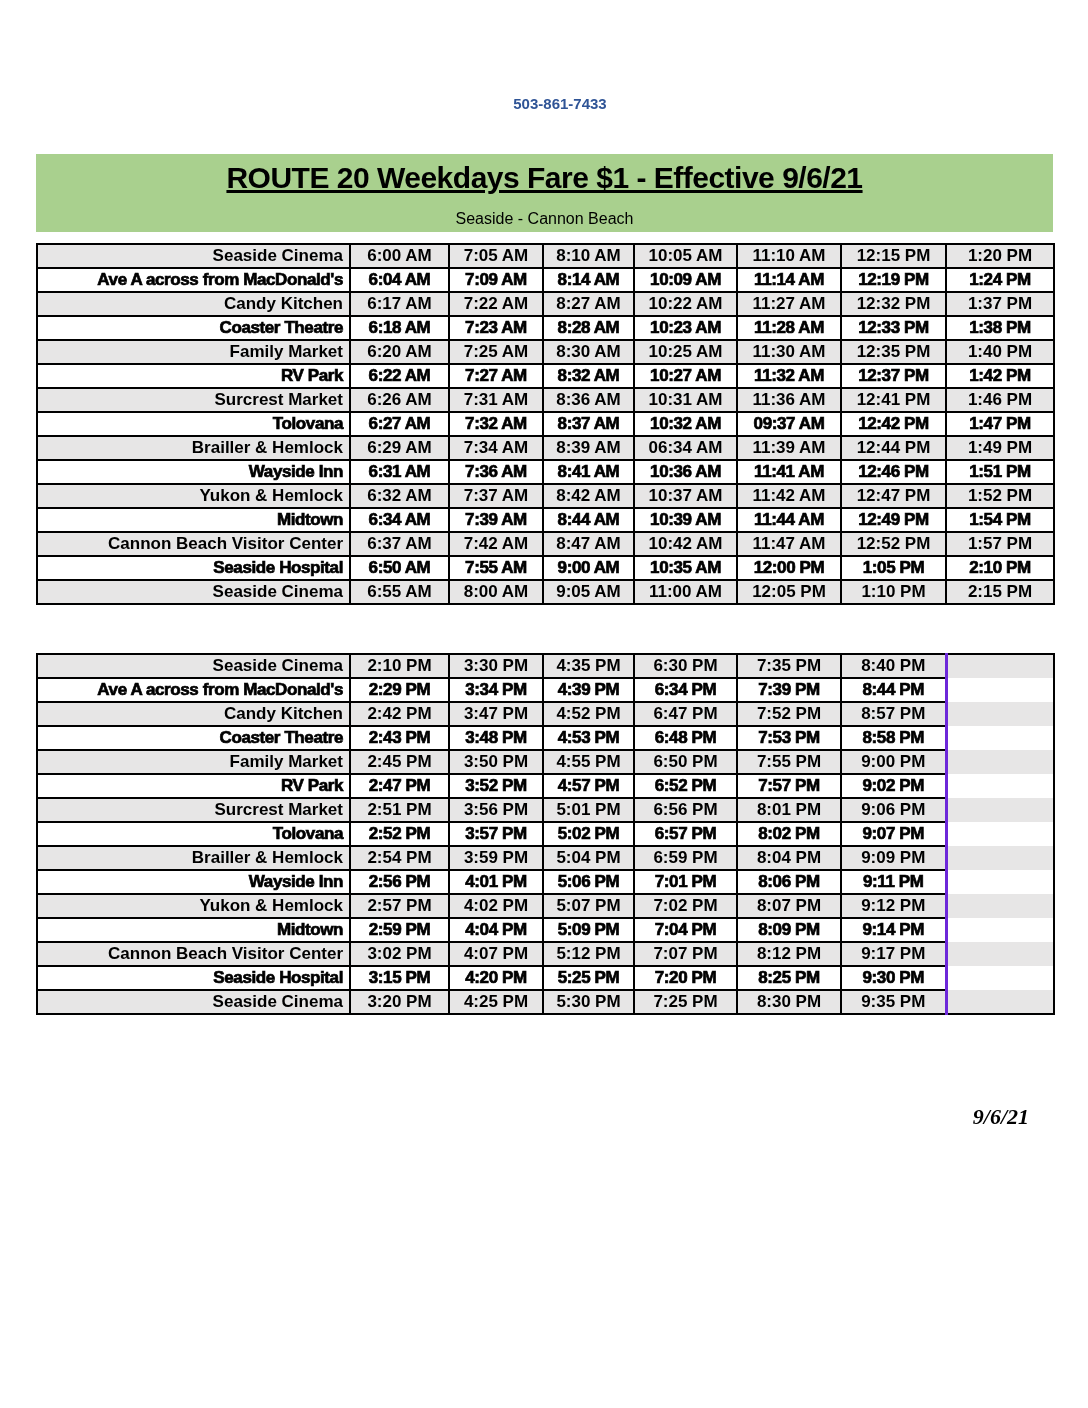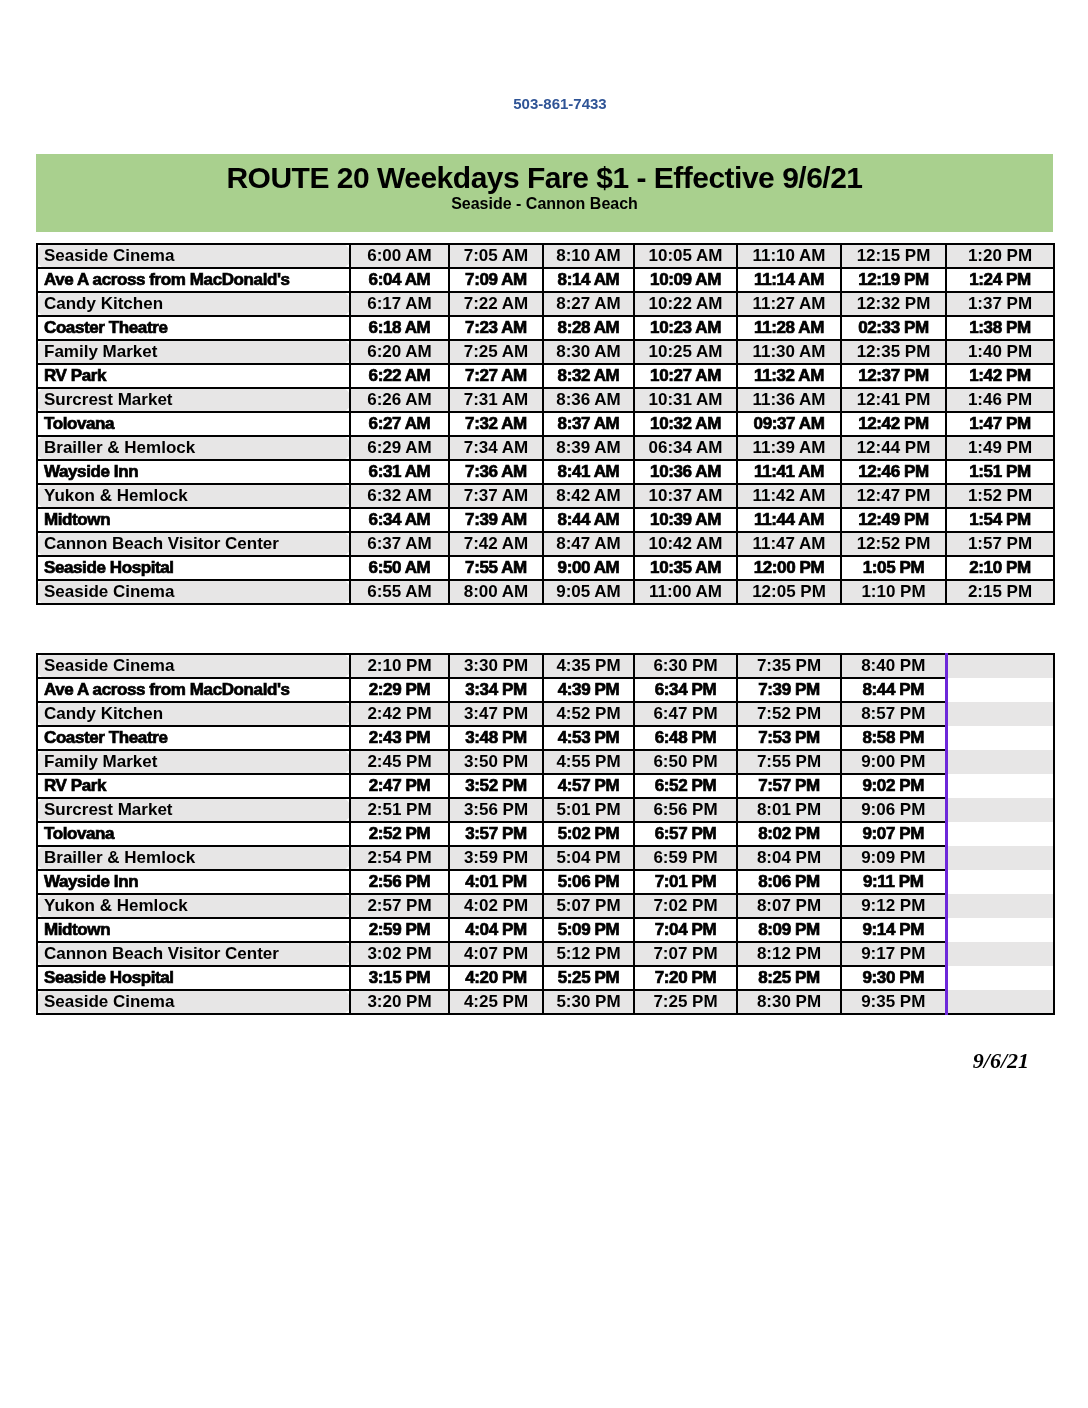--- a/index.html
+++ b/index.html
@@ -10,47 +10,47 @@
   }
   .contact {
     position:absolute; top:92px; left:16px; width:100%;
     text-align:center; color:#2f5496; font-weight:bold; font-size:15px;
     line-height:24px;
   }
   .banner {
     position:absolute; left:36px; top:154px; width:1017px; height:78px;
     background:#a9d08e; text-align:center; color:#000;
   }
-  .banner .title { font-size:30px; font-weight:bold; padding-top:7px; letter-spacing:-0.5px; }
-  .banner .subtitle { font-size:16px; font-weight:bold; margin-top:0; }
+  .banner .title { font-size:30px; font-weight:bold; padding-top:7px; letter-spacing:-0.5px;text-decoration:underline; }
+  .banner .subtitle { font-size:16px; font-weight:normal; margin-top:15px; }
   table.schedule {
     position:absolute; left:36px; border-collapse:collapse; table-layout:fixed;
     border:2px solid #000;
   }
   #table-morning { top:243px; }
   #table-evening { top:653px; }
   td {
     border:2px solid #000; height:24px; padding:0 6px;
     font-size:17px; font-weight:bold; white-space:nowrap; overflow:hidden;
     color:#000;
   }
-  td.stop { text-align:left;border-radius:9px; }
+  td.stop { text-align:right; }
   td.time { text-align:center; }
   tr.gray td { background:#e7e6e6; }
   tr.white td { background:#ffffff; }
   tr.heavy td {
     -webkit-text-stroke:0.7px #000;
     letter-spacing:-0.4px;
   }
   td.endcap { border-right:3px solid #6d28d9; }
   td.stripe { border:none; background:transparent; }
   tr.gray td.stripe { background:#e7e6e6; }
   tr.white td.stripe { background:#ffffff; }
   .footer-date {
-    position:absolute; left:36px; top:1048px; width:1017px;
+    position:absolute; left:36px; top:1104px; width:1017px;
     text-align:right; padding-right:24px;
     font-family:"Liberation Serif", serif; font-style:italic; font-weight:bold;
     font-size:22px; color:#000;
   }
 </style>
 </head>
 <body>
 
 <div class="page">
 
@@ -105,21 +105,21 @@
           <td class="time">12:32 PM</td>
           <td class="time">1:37 PM</td>
         </tr>
         <tr class="white heavy">
           <td class="stop">Coaster Theatre</td>
           <td class="time">6:18 AM</td>
           <td class="time">7:23 AM</td>
           <td class="time">8:28 AM</td>
           <td class="time">10:23 AM</td>
           <td class="time">11:28 AM</td>
-          <td class="time">02:33 PM</td>
+          <td class="time">12:33 PM</td>
           <td class="time">1:38 PM</td>
         </tr>
         <tr class="gray">
           <td class="stop">Family Market</td>
           <td class="time">6:20 AM</td>
           <td class="time">7:25 AM</td>
           <td class="time">8:30 AM</td>
           <td class="time">10:25 AM</td>
           <td class="time">11:30 AM</td>
           <td class="time">12:35 PM</td>

